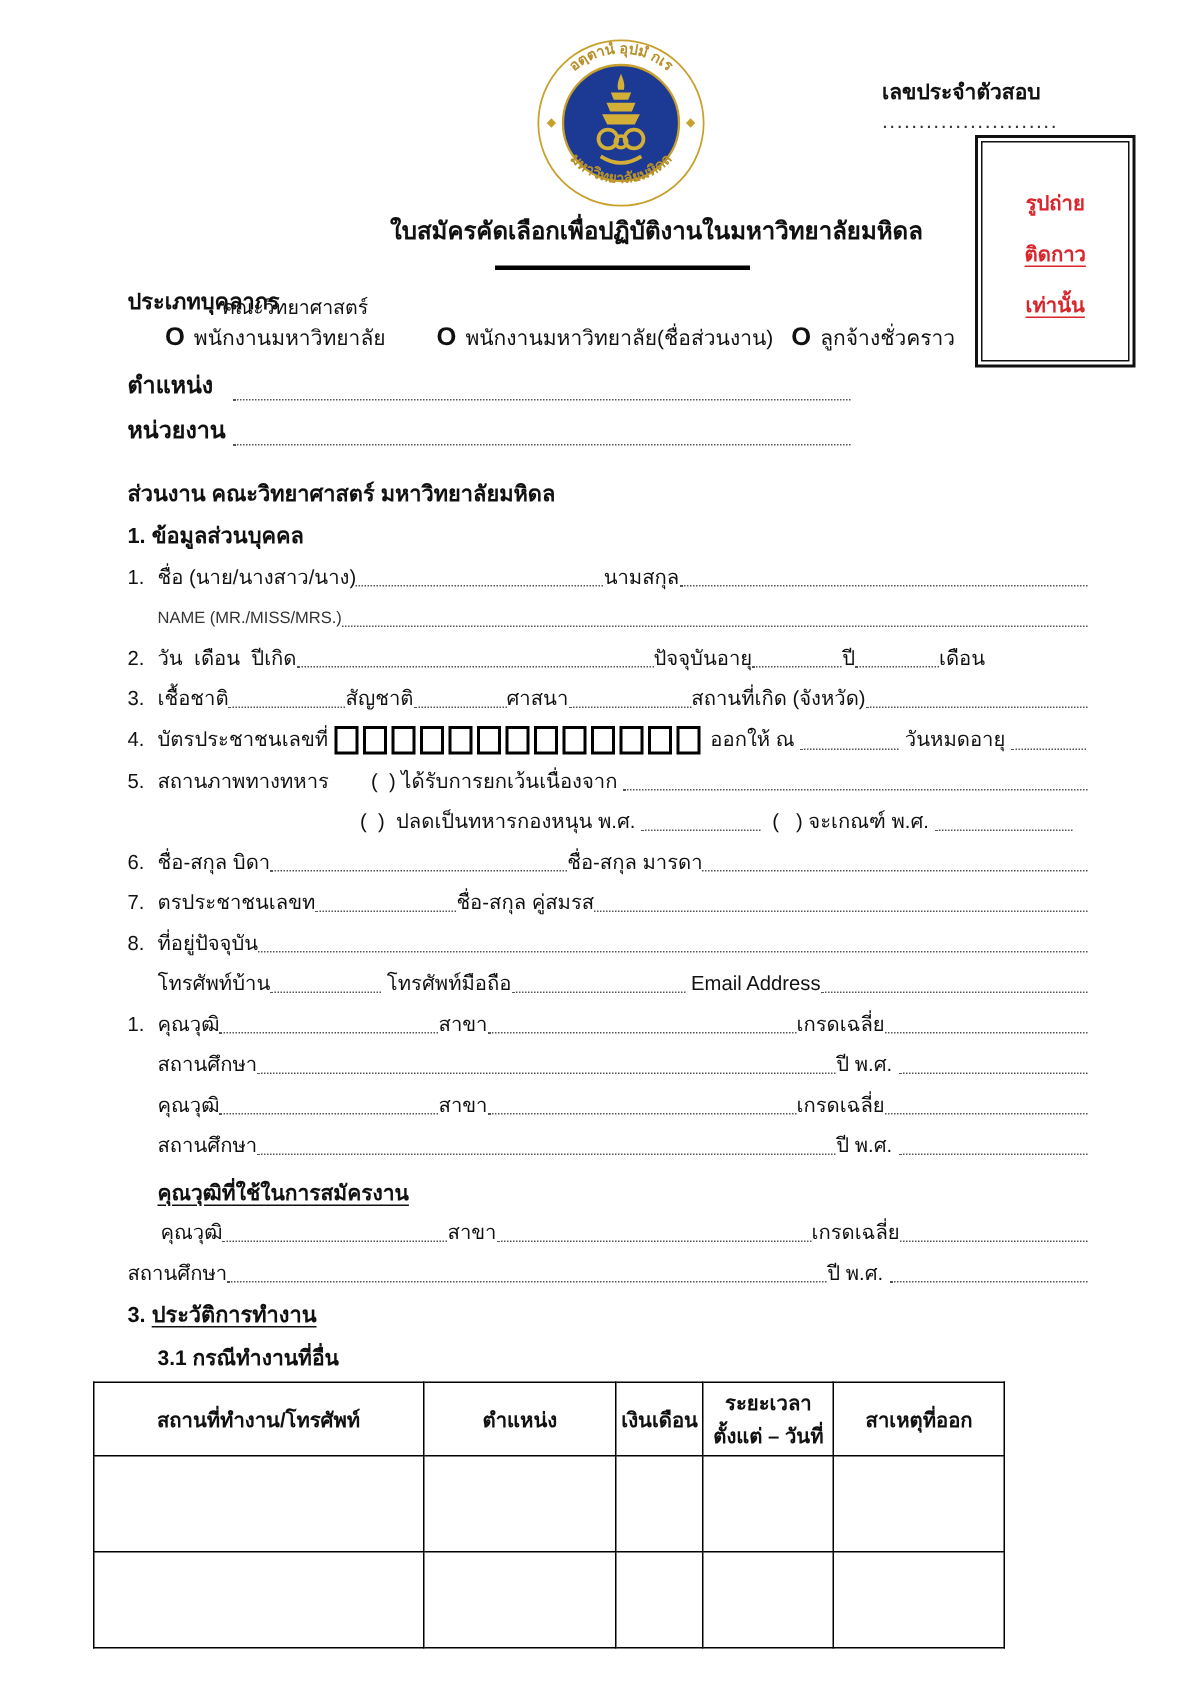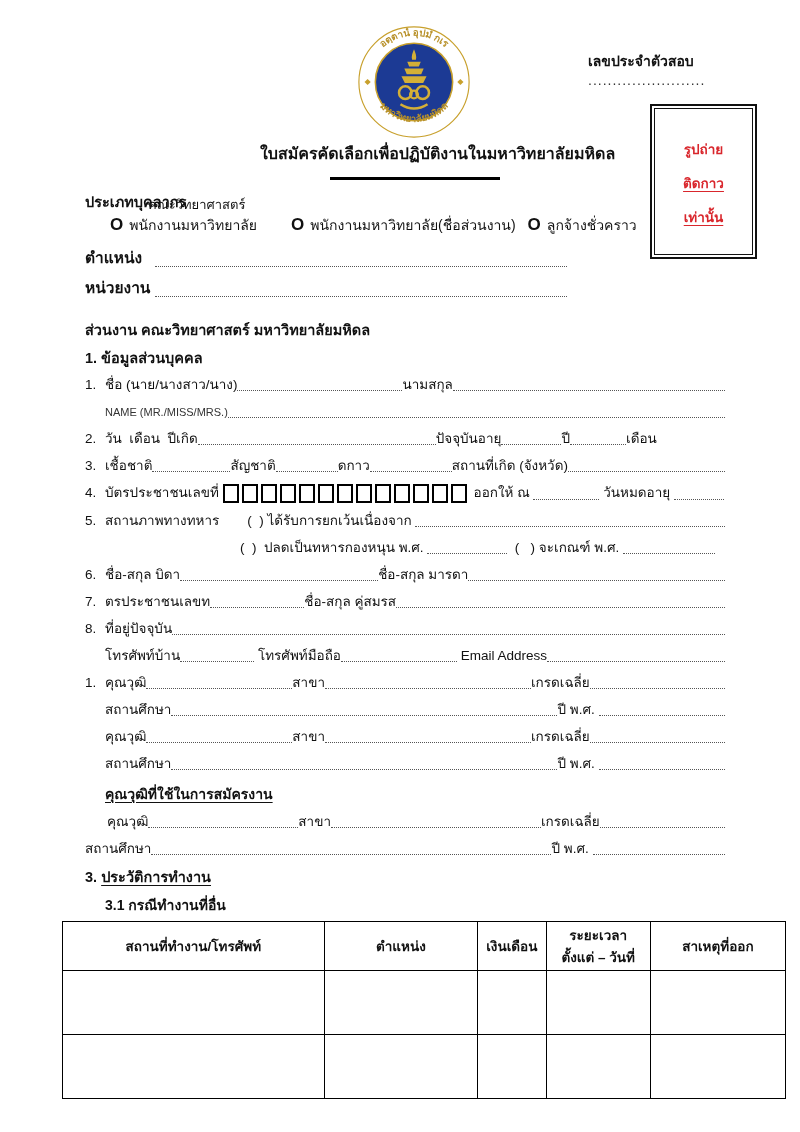--- a/index.html
+++ b/index.html
@@ -3,21 +3,21 @@
 <meta charset="utf-8">
 <style>
   html,body{margin:0;padding:0;background:#fff;}
   body{width:800px;height:1132px;overflow:hidden;font-family:"Liberation Sans","DejaVu Sans",sans-serif;color:#111;}
   .page{position:relative;width:800px;height:1132px;background:#ffffff;}
 
   
   .logo-wrap{position:absolute;left:356px;top:22px;width:116px;height:120px;}
   .exam-id{position:absolute;left:588px;top:50px;font-size:14px;font-weight:bold;}
   .exam-id .dots-lit{font-weight:normal;color:#333;letter-spacing:1px;}
-  .photo-box{position:absolute;left:650px;top:104px;width:103px;height:151px;border:2.5px solid #111;}
+  .photo-box{position:absolute;left:650px;top:90px;width:103px;height:151px;border:2.5px solid #111;}
   .photo-box-inner{position:absolute;inset:2px;border:1.2px solid #111;text-align:center;padding-top:24px;}
   .photo-line{display:block;color:#d9262c;font-weight:bold;font-size:13.5px;line-height:34px;}
   .photo-line.u{text-decoration:underline;text-underline-offset:3px;}
   .faculty-small{position:absolute;left:148px;top:150px;font-size:13px;margin-top:44px;}
   .form-title{position:absolute;left:260px;top:141px;font-size:16px;font-weight:bold;}
   .title-bar{position:absolute;left:330px;top:177px;width:170px;height:3px;background:#000;}
 
   
   .content{position:absolute;left:85px;top:192px;width:640px;}
   .h{font-weight:bold;font-size:14.5px;line-height:20px;margin-bottom:8px;white-space:nowrap;}
@@ -31,25 +31,25 @@
   .dseg{border-bottom:1.3px dotted #555;align-self:flex-end;margin-bottom:3px;height:1px;}
   .dseg.fill{flex:1 1 30px;}
   .gseg{align-self:flex-end;height:1px;}
   .boxes{display:flex;align-self:center;margin-right:4px;}
   .box{width:12px;height:15px;border:2px solid #000;margin-right:3px;flex:none;}
   .radio-row{display:flex;align-items:baseline;margin-left:25px;margin-bottom:10px;margin-top:2px;}
   .radio-opt{display:flex;align-items:baseline;margin-right:34px;}
   .radio-opt:nth-child(2){margin-right:12px;}
   .radio-sym{font-weight:bold;font-size:17px;margin-right:6px;line-height:18px;}
   .radio-label{font-size:14px;white-space:nowrap;}
-  .mt6{margin-top:6px;} .mt4{margin-top:12px;font-family:Liberation Serif, serif;}
+  .mt6{margin-top:6px;} .mt4{margin-top:12px;}
   .sub-h{font-weight:bold;font-size:14px;line-height:20px;margin-bottom:6px;padding-left:20px;white-space:nowrap;}
 
   
-  table.work{border-collapse:collapse;width:724px;margin-left:-23px;margin-top:5px;table-layout:fixed;}
+  table.work{border-collapse:collapse;width:608px;margin-left:-23px;margin-top:5px;table-layout:fixed;}
   table.work th{border:1.7px solid #000;font-size:13.5px;font-weight:bold;text-align:center;vertical-align:middle;height:44px;white-space:pre-line;padding:2px;}
   table.work td{border:1.7px solid #000;height:61px;}
 </style>
 </head>
 <body>
 
 <div class="page">
 
   <div class="logo-wrap">
     <svg viewBox="0 0 120 120" width="116" height="120">
@@ -154,21 +154,21 @@
           <span class="tseg">ปี</span>
           <span class="dseg" style="flex: 0 0 56px;"></span>
           <span class="tseg">เดือน</span>
         </div>
         <div class="fline">
           <span class="num">3.</span>
           <span class="tseg">เชื้อชาติ</span>
           <span class="dseg" style="flex: 0 0 78px;"></span>
           <span class="tseg">สัญชาติ</span>
           <span class="dseg" style="flex: 0 0 62px;"></span>
-          <span class="tseg">ดกาว</span>
+          <span class="tseg">ศาสนา</span>
           <span class="dseg" style="flex: 0 0 82px;"></span>
           <span class="tseg">สถานที่เกิด (จังหวัด)</span>
           <span class="dseg fill"></span>
         </div>
         <div class="fline">
           <span class="num">4.</span>
           <span class="tseg">บัตรประชาชนเลขที่ </span>
           <span class="boxes">
             <span class="box"></span>
             <span class="box"></span>

